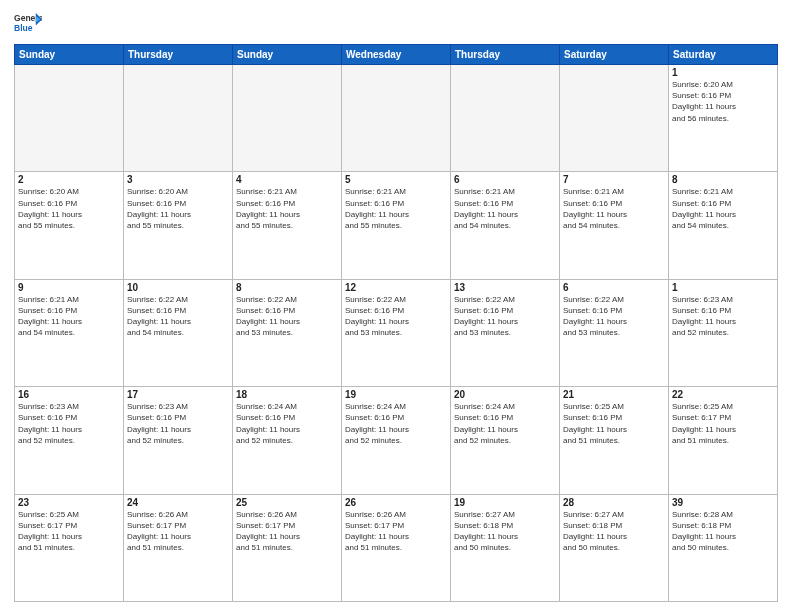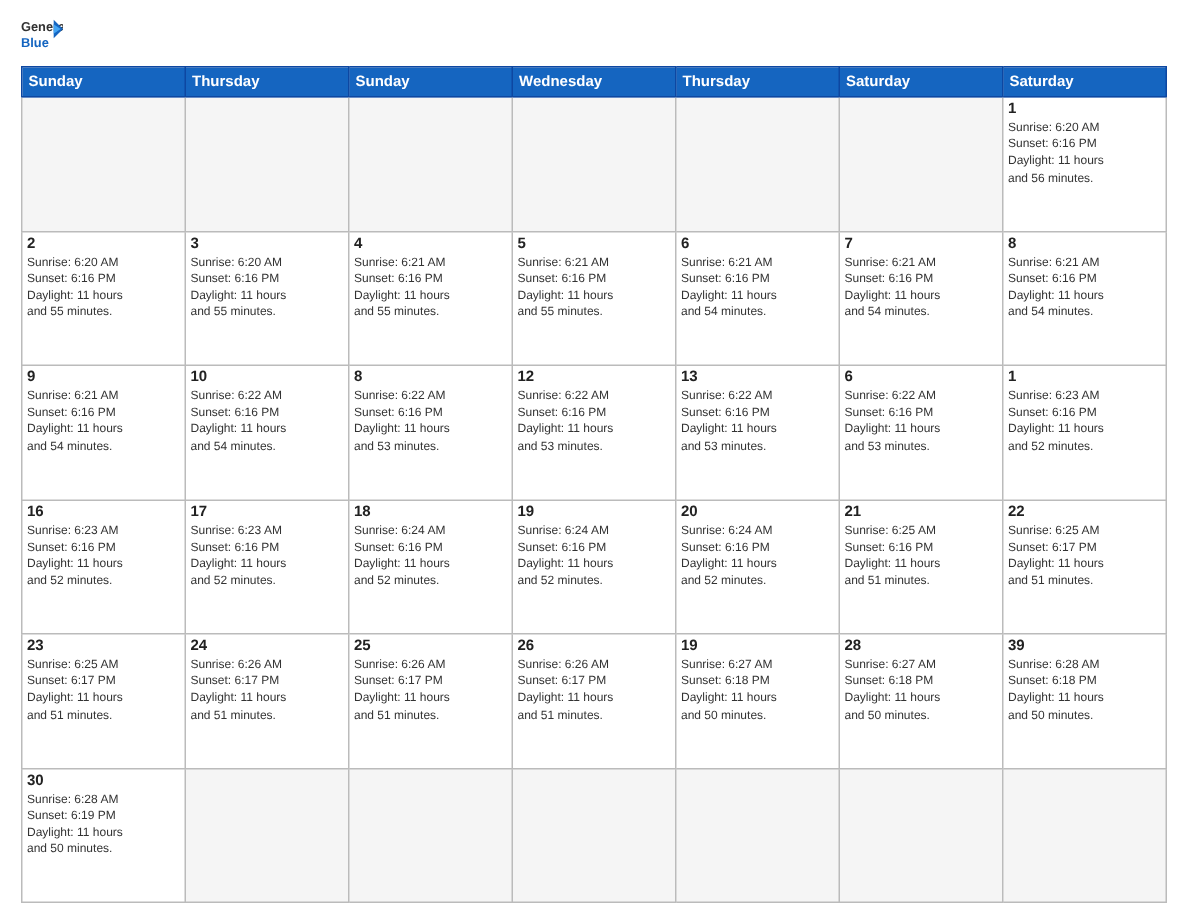--- a/index.html
+++ b/index.html
@@ -331,30 +331,15 @@
 and 50 minutes.</div>
           </td>
           <td>
             <span class="day-number">39</span>
             <div class="day-info" style="white-space: pre-line;">Sunrise: 6:28 AM
 Sunset: 6:18 PM
 Daylight: 11 hours
 and 50 minutes.</div>
           </td>
         </tr>
-        <tr class="last-row">
-          <td>
-            <span class="day-number">30</span>
-            <div class="day-info" style="white-space: pre-line;">Sunrise: 6:28 AM
-Sunset: 6:19 PM
-Daylight: 11 hours
-and 50 minutes.</div>
-          </td>
-          <td class="empty"></td>
-          <td class="empty"></td>
-          <td class="empty"></td>
-          <td class="empty"></td>
-          <td class="empty"></td>
-          <td class="empty"></td>
-        </tr>
       </tbody>
   </table>
 </div>
 
 </body></html>

